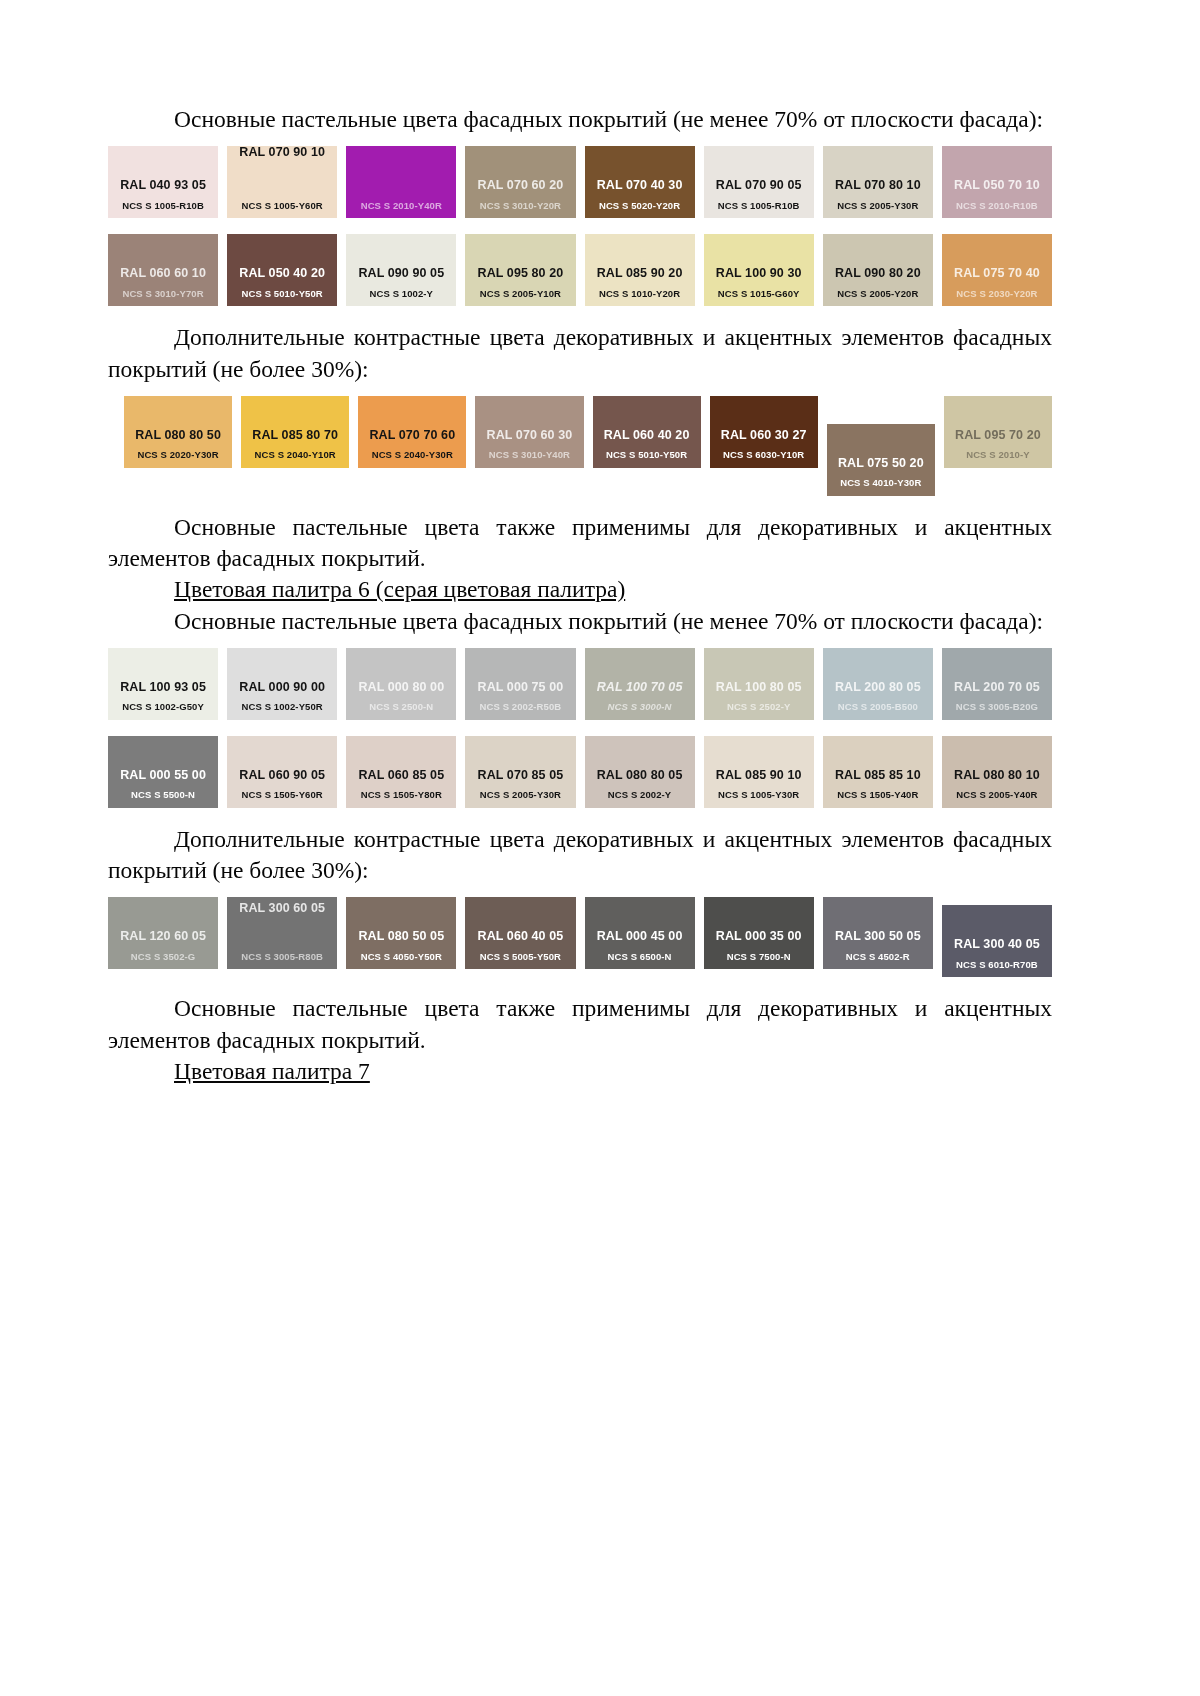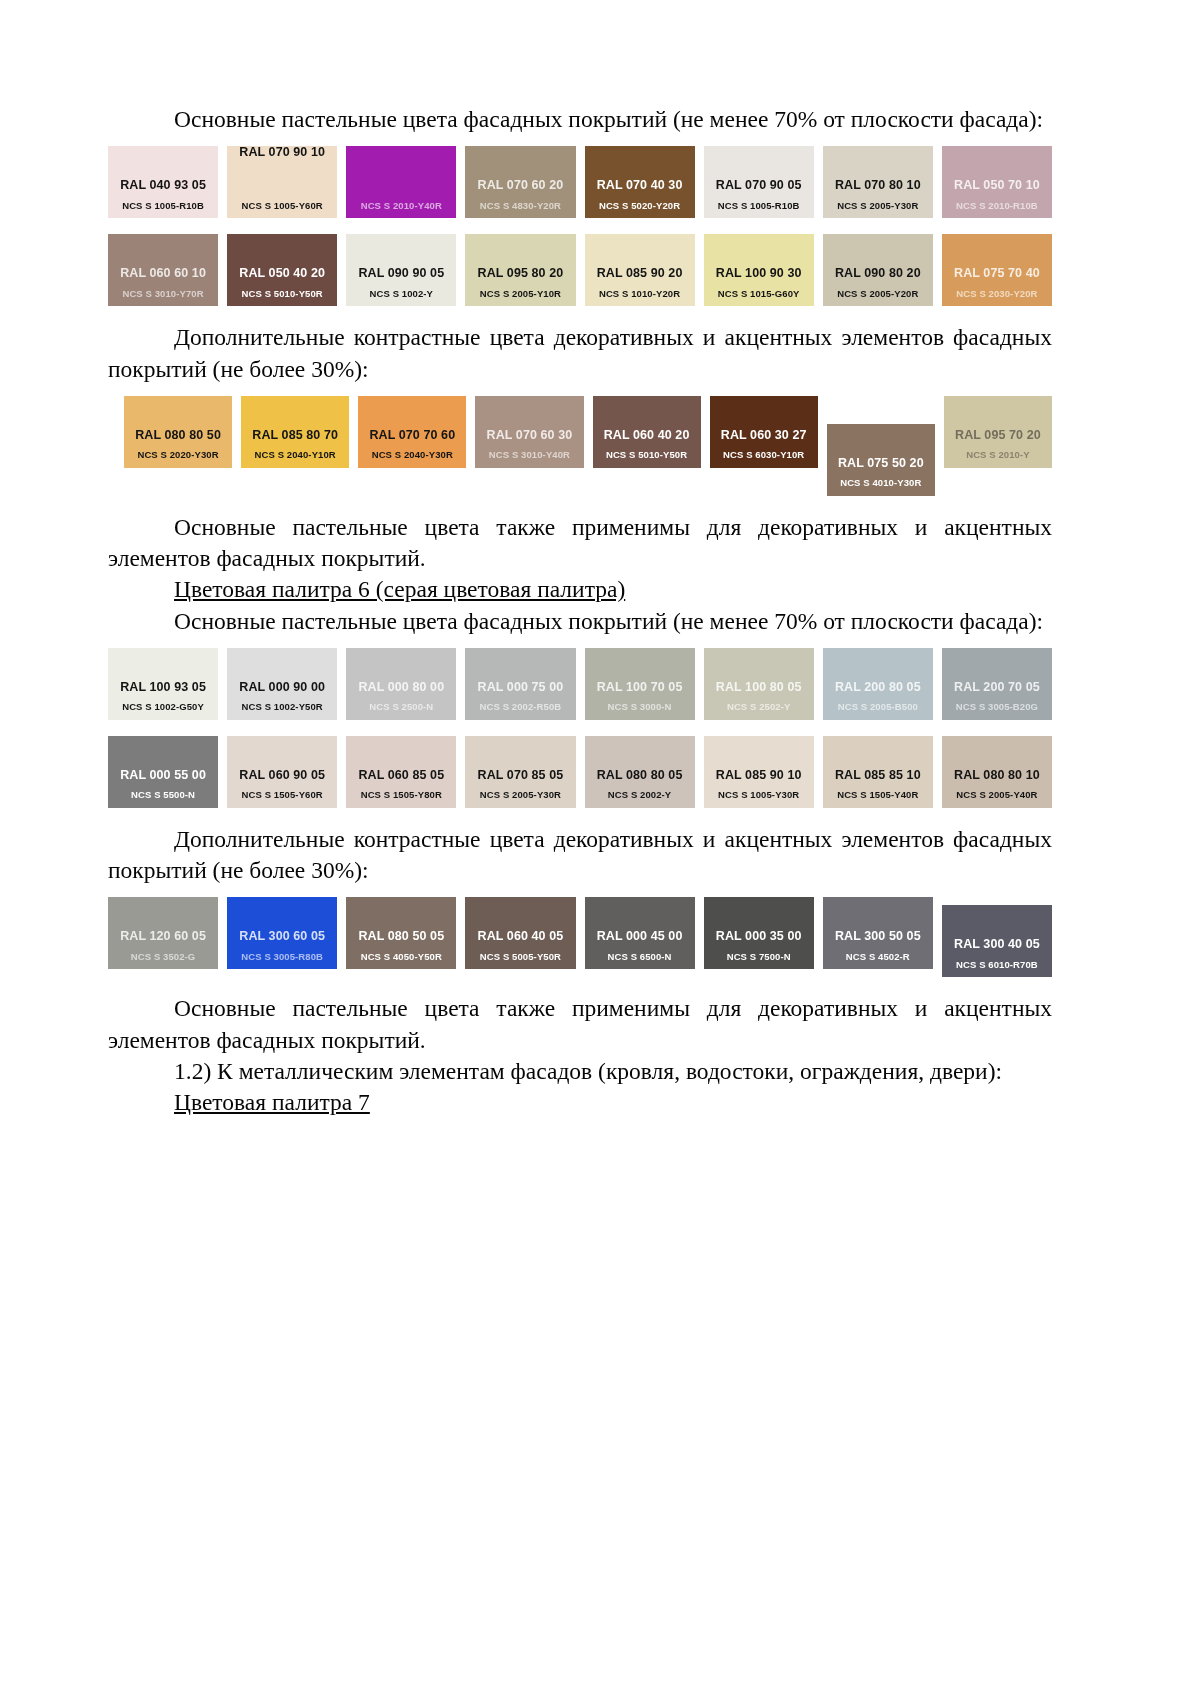--- a/index.html
+++ b/index.html
@@ -115,21 +115,21 @@
       <div class="swatch light" style="background-color: rgb(240, 221, 200); justify-content: space-between;">
         <span class="ral">RAL 070 90 10</span>
         <span class="ncs">NCS S 1005-Y60R</span>
       </div>
       <div class="swatch faint" style="background-color: #a21caf; gap: 44px;">
         <span class="ral">RAL 070 70 20</span>
         <span class="ncs">NCS S 2010-Y40R</span>
       </div>
       <div class="swatch faint" style="background-color: rgb(161, 145, 122);">
         <span class="ral">RAL 070 60 20</span>
-        <span class="ncs">NCS S 4830-Y20R</span>
+        <span class="ncs">NCS S 3010-Y20R</span>
       </div>
       <div class="swatch dark" style="background-color: rgb(119, 82, 45); justify-content: flex-end;">
         <span class="ral">RAL 070 40 30</span>
         <span class="ncs">NCS S 5020-Y20R</span>
       </div>
       <div class="swatch light" style="background-color: rgb(233, 229, 224);">
         <span class="ral">RAL 070 90 05</span>
         <span class="ncs">NCS S 1005-R10B</span>
       </div>
       <div class="swatch light" style="background-color: rgb(216, 211, 197);">
@@ -240,21 +240,21 @@
         <span class="ncs">NCS S 1002-Y50R</span>
       </div>
       <div class="swatch faint" style="background-color: rgb(196, 196, 196);">
         <span class="ral">RAL 000 80 00</span>
         <span class="ncs">NCS S 2500-N</span>
       </div>
       <div class="swatch faint" style="background-color: rgb(182, 183, 183);">
         <span class="ral">RAL 000 75 00</span>
         <span class="ncs">NCS S 2002-R50B</span>
       </div>
-      <div class="swatch faint" style="background-color: rgb(178, 179, 167);">
+      <div class="swatch faint" style="background-color: rgb(178, 179, 167); font-style: italic;">
         <span class="ral">RAL 100 70 05</span>
         <span class="ncs">NCS S 3000-N</span>
       </div>
       <div class="swatch faint" style="background-color: rgb(200, 199, 181);">
         <span class="ral">RAL 100 80 05</span>
         <span class="ncs">NCS S 2502-Y</span>
       </div>
       <div class="swatch faint" style="background-color: rgb(181, 195, 200);">
         <span class="ral">RAL 200 80 05</span>
         <span class="ncs">NCS S 2005-B500</span>
@@ -306,21 +306,21 @@
 
     <p class="para">Дополнительные контрастные цвета декоративных и акцентных элементов фасадных покрытий (не более 30%):</p>
 
     <div class="spacer-sm"></div>
 
     <div class="swatch-row">
       <div class="swatch faint" style="background-color: rgb(152, 154, 147);">
         <span class="ral">RAL 120 60 05</span>
         <span class="ncs">NCS S 3502-G</span>
       </div>
-      <div class="swatch faint" style="background-color: #1d4ed8;">
+      <div class="swatch faint" style="background-color: #737373; gap: 28px;">
         <span class="ral">RAL 300 60 05</span>
         <span class="ncs">NCS S 3005-R80B</span>
       </div>
       <div class="swatch dark" style="background-color: rgb(126, 110, 99);">
         <span class="ral">RAL 080 50 05</span>
         <span class="ncs">NCS S 4050-Y50R</span>
       </div>
       <div class="swatch dark" style="background-color: rgb(109, 93, 85);">
         <span class="ral">RAL 060 40 05</span>
         <span class="ncs">NCS S 5005-Y50R</span>
@@ -340,18 +340,17 @@
       <div class="swatch dark" style="background-color: rgb(91, 91, 104); margin-top: 8px;">
         <span class="ral">RAL 300 40 05</span>
         <span class="ncs">NCS S 6010-R70B</span>
       </div>
     </div>
 
     <div class="spacer-md"></div>
 
     <p class="para">Основные пастельные цвета также применимы для декоративных и акцентных элементов фасадных покрытий.</p>
 
-    <p class="para">1.2) К металлическим элементам фасадов (кровля, водостоки, ограждения, двери):</p>
 
     <p class="heading-underline"><span class="u">Цветовая палитра 7</span></p>
 
   </div>
 </div>
 
 </body></html>

